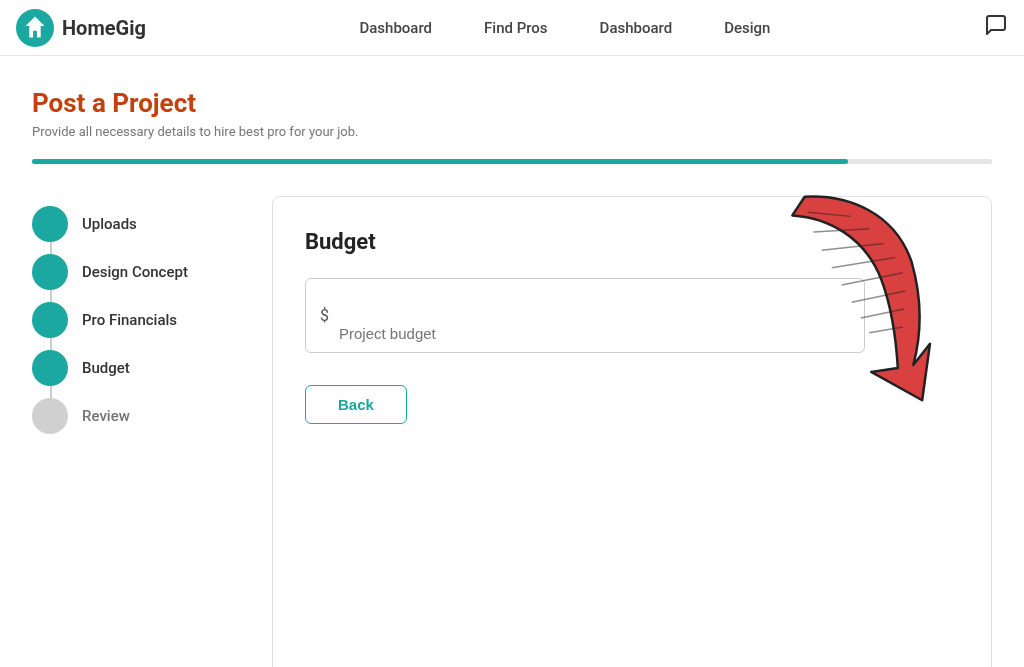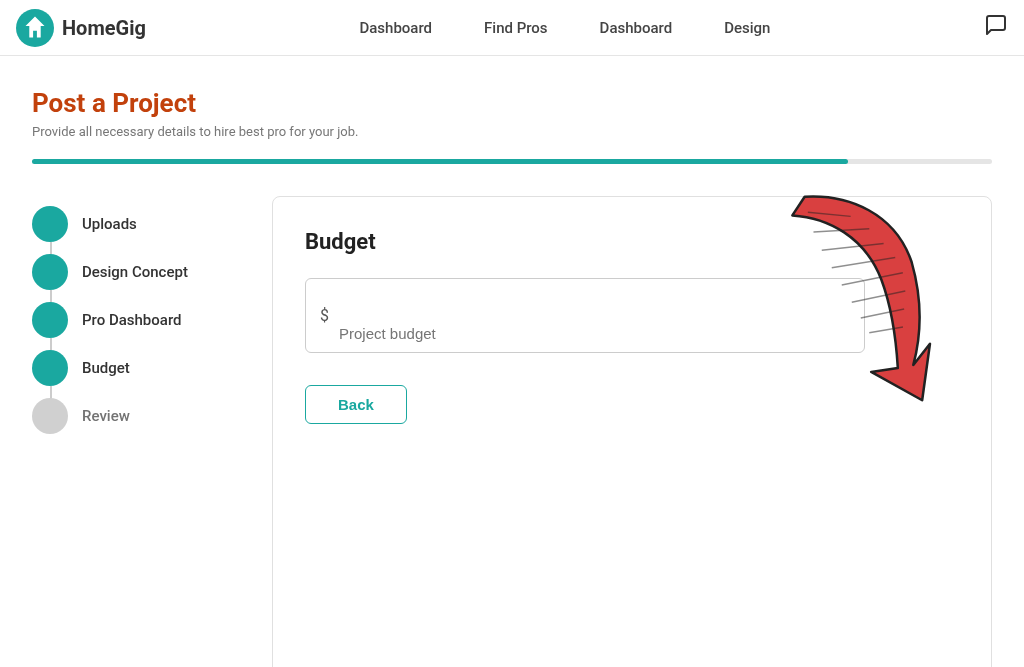--- a/index.html
+++ b/index.html
@@ -241,21 +241,21 @@
       </div>
 
 
       <div class="step-item">
         <div class="step-dot"></div>
         <span class="step-label">Design Concept</span>
       </div>
 
       <div class="step-item">
         <div class="step-dot"></div>
-        <span class="step-label">Pro Dashboard</span>
+        <span class="step-label">Pro Financials</span>
       </div>
 
       <div class="step-item">
         <div class="step-dot"></div>
         <span class="step-label">Budget</span>
       </div>
 
       <div class="step-item">
         <div class="step-dot inactive"></div>
         <span class="step-label inactive">Review</span>

